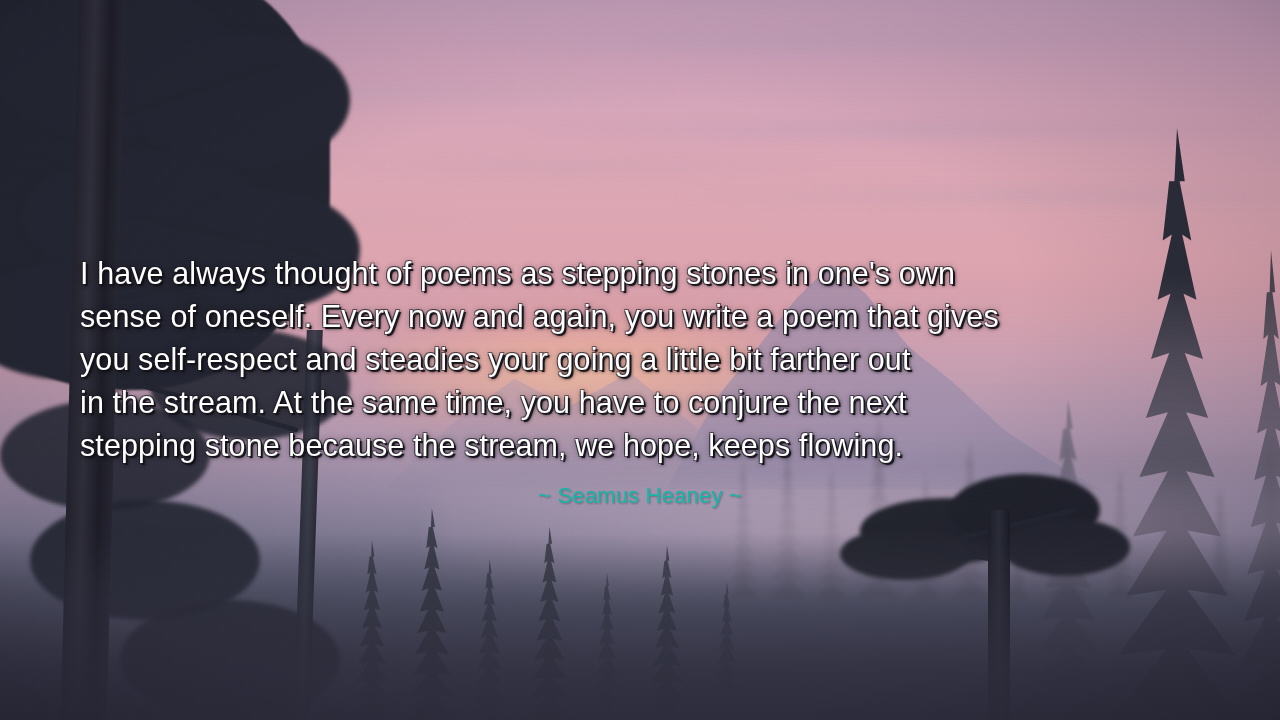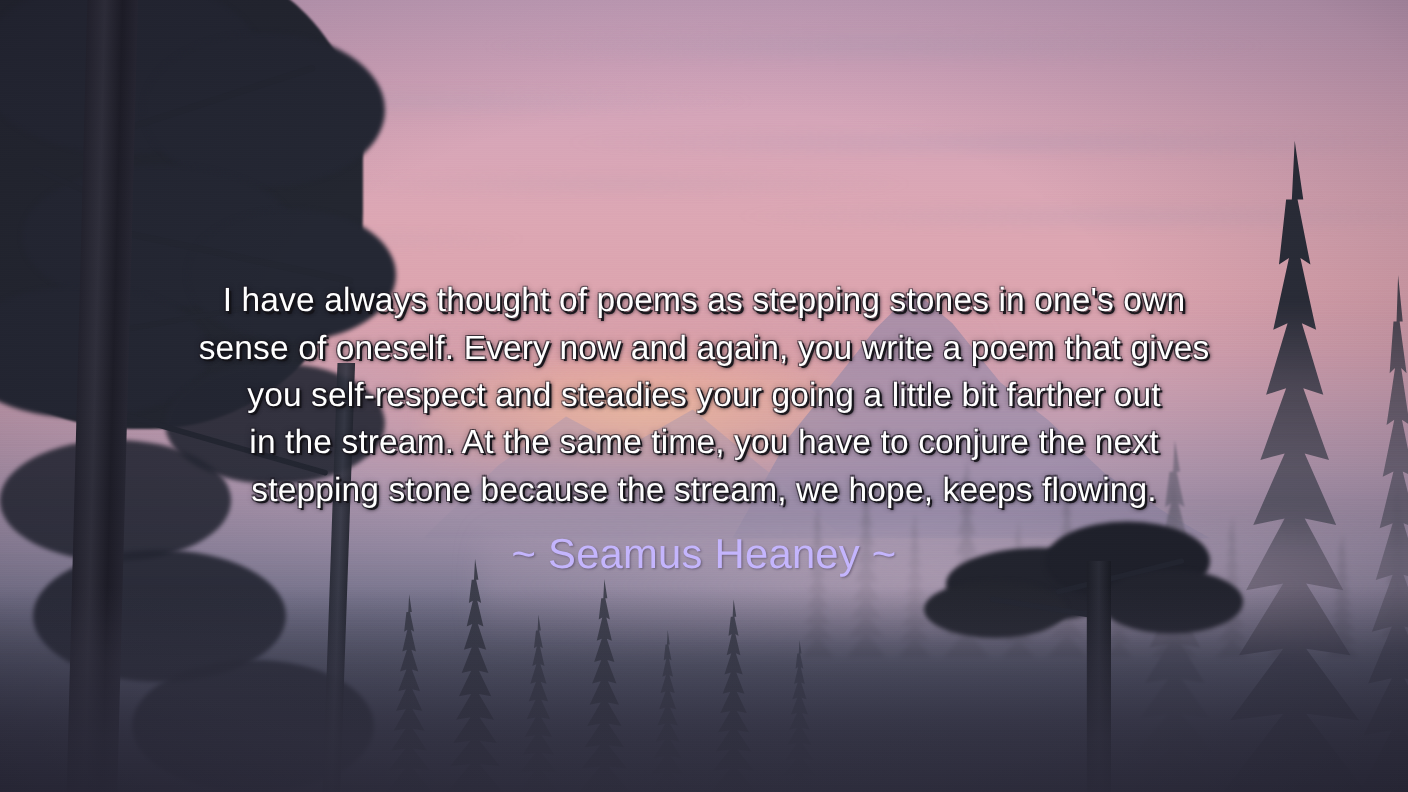--- a/index.html
+++ b/index.html
@@ -245,44 +245,44 @@
     flex-direction: column;
     align-items: center;
     justify-content: flex-start;
     padding-top: 252px;
     box-sizing: border-box;
   }
 
   .quote-text {
     width: 1120px;
     margin: 0;
-    text-align: center;
+    text-align: left;
     color: #ffffff;
     font-family: "Liberation Sans", sans-serif;
     font-size: 30.5px;
     font-weight: 400;
     line-height: 43px;
     letter-spacing: 0.1px;
     text-shadow:
        2px 2px 0 rgba(20,18,24,0.92),
        2px 2px 3px rgba(15,13,20,0.75),
       -1px -1px 0 rgba(30,26,34,0.55),
        1px -1px 0 rgba(30,26,34,0.55),
       -1px  1px 0 rgba(30,26,34,0.55),
        0 0 6px rgba(20,18,26,0.45);
     white-space: pre-line;
   }
 
   .attribution {
     margin: 0;
     padding-top: 16px;
     text-align: center;
-    color: #c4b5fd;
+    color: #14b8a6;
     font-family: "Liberation Sans", sans-serif;
-    font-size: 38px;
+    font-size: 22px;
     font-weight: 400;
     letter-spacing: 0.2px;
     text-shadow: 1px 1px 2px rgba(40,30,60,0.40);
   }
 </style>
 </head>
 <body>
 
 <div class="screen">
 

